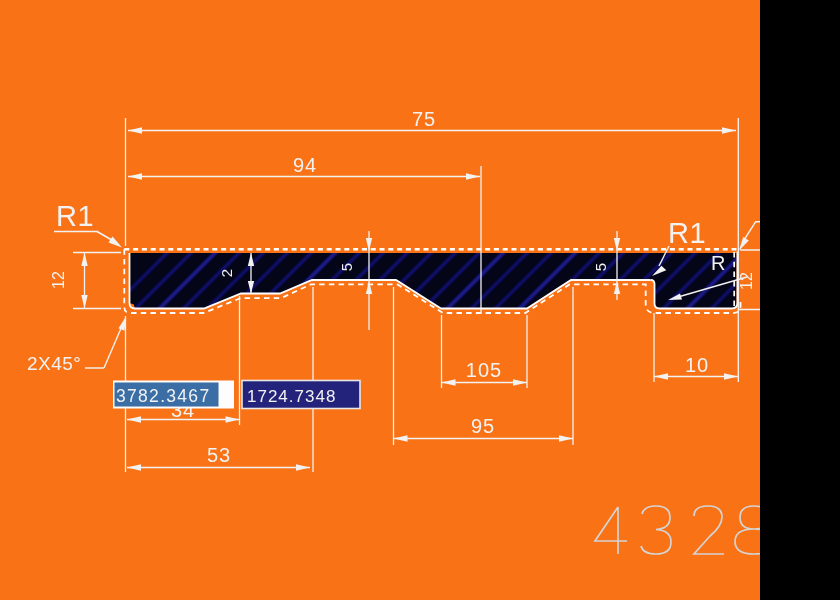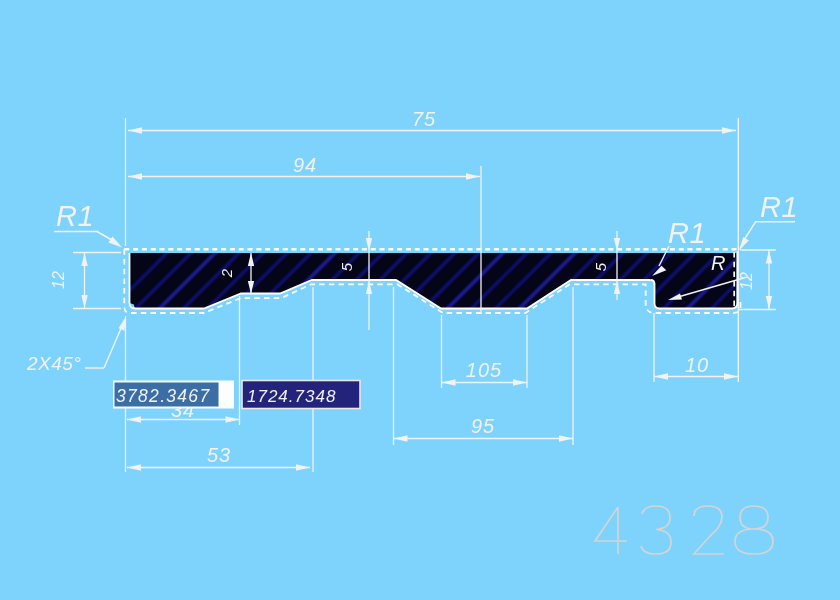--- a/index.html
+++ b/index.html
@@ -1,17 +1,17 @@
 <!DOCTYPE html>
 <html><head>
 <meta charset="utf-8">
 <style>
   html,body{margin:0;padding:0;background:#000;}
-  #stage{position:relative;width:840px;height:600px;background:#7dd3fc;overflow:hidden;
-         font-family:"Liberation Sans",sans-serif;font-style:italic;}
+  #stage{position:relative;width:760px;height:600px;background:#f97316;overflow:hidden;
+         font-family:"Liberation Sans",sans-serif;}
   svg{position:absolute;left:0;top:0;}
   text{font-family:"Liberation Sans",sans-serif;fill:#f2f2f2;}
 </style>
 </head>
 <body>
 
 <div id="stage">
 <svg width="840" height="600" viewBox="0 0 840 600">
   <defs>
     <clipPath id="profclip">

